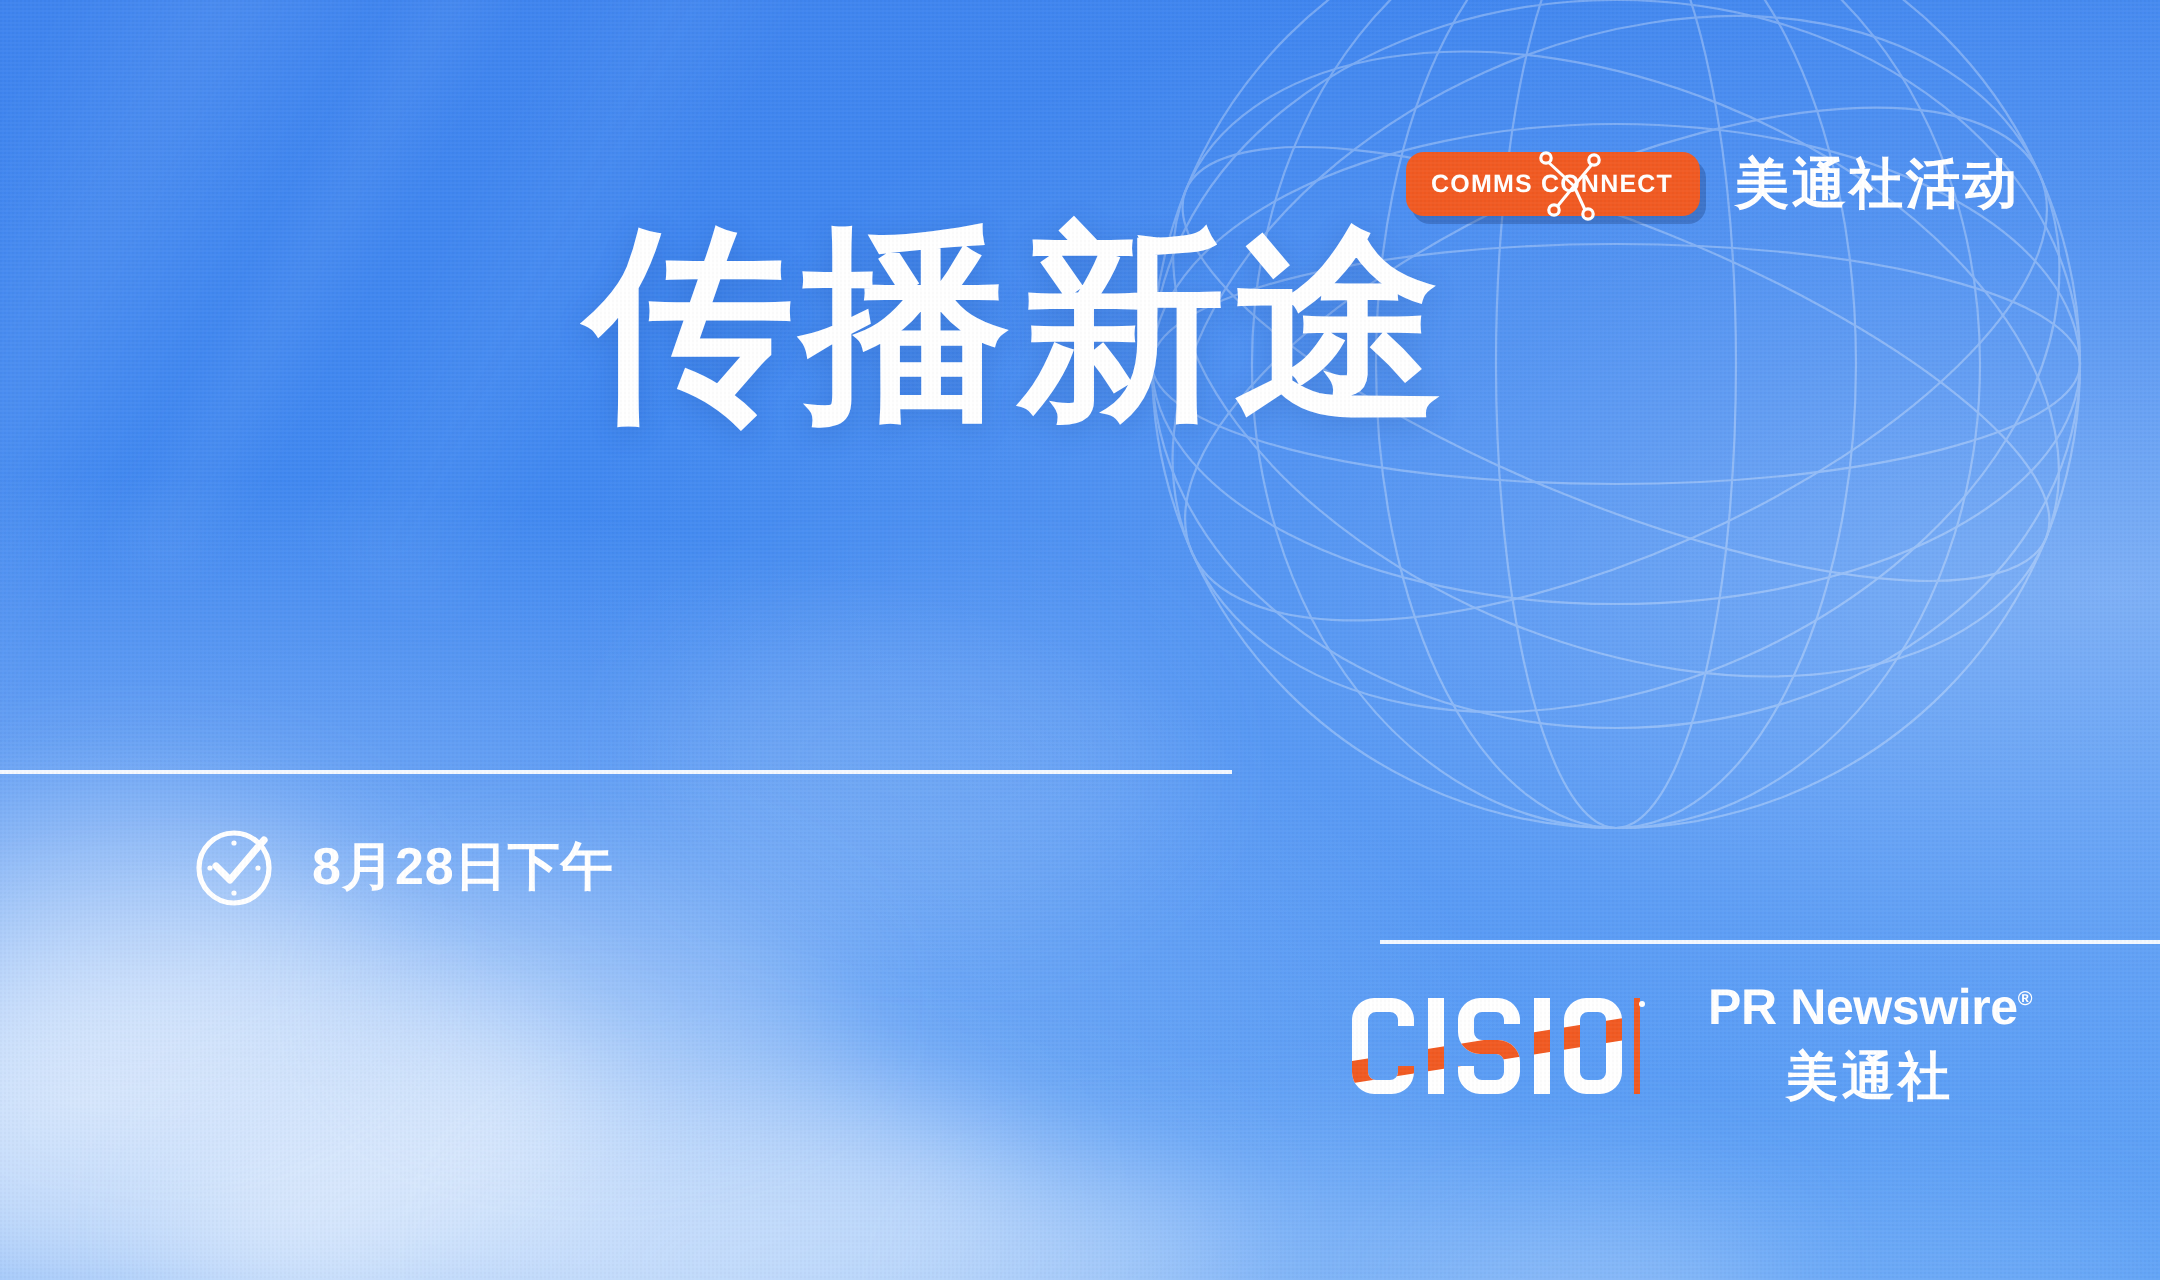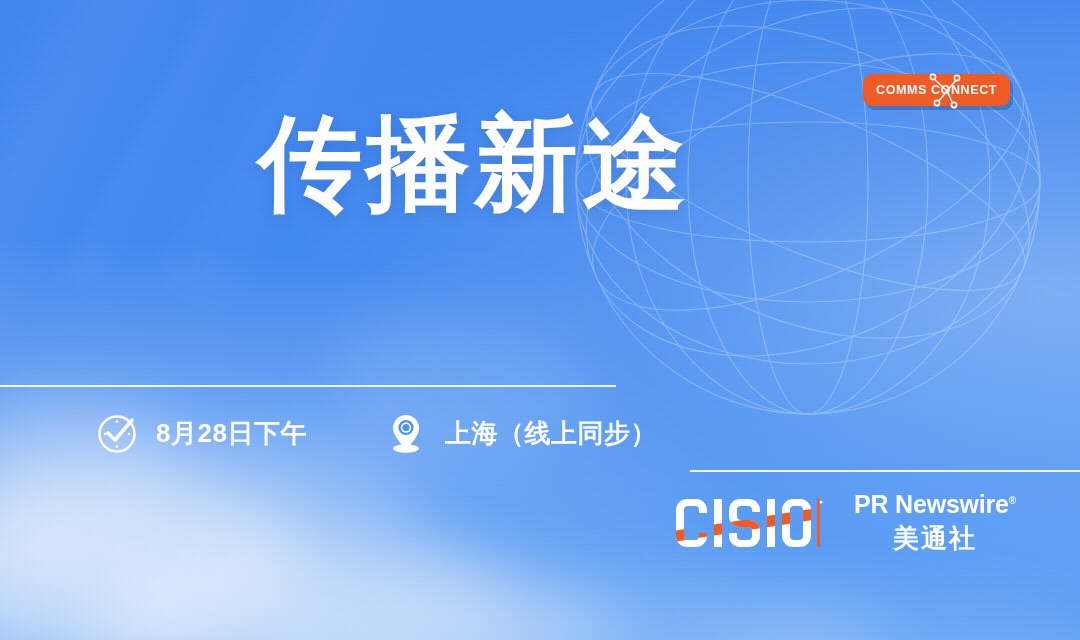--- a/index.html
+++ b/index.html
@@ -75,21 +75,21 @@
 
   
   .headline{ position:absolute; left:0; top:108px; width:760px; }
   .hl-line{
     color:#fff; font-weight:bold;
     font-size:104px; line-height:1.06;
     letter-spacing:4px; white-space:nowrap;
     text-shadow:0 3px 14px rgba(26,74,160,0.22);
   }
   .hl-1{ margin-left:86px; }
-  .hl-2{ margin-left:258px; }
+  .hl-2{ margin-left:258px;text-align:center; }
 
   
   .rule{ position:absolute; height:2px; background:rgba(255,255,255,0.92); }
   .rule-left { left:0;    top:385px; width:616px; }
   .rule-right{ right:0;   top:470px; width:390px; }
 
   
   .meta-row{
     position:absolute; left:94px; top:410px;
     display:flex; align-items:center; gap:30px;
@@ -182,20 +182,21 @@
           <line x1="27" y1="20" x2="33" y2="33"></line>
         </g>
         <g fill="#F15A22" stroke="#ffffff" stroke-width="1.6">
           <circle cx="13" cy="6" r="2.6"></circle>
           <circle cx="37" cy="7" r="2.6"></circle>
           <circle cx="17" cy="32" r="2.6"></circle>
           <circle cx="34" cy="34" r="2.6"></circle>
         </g>
       </svg>
     </div>
+    <div class="brand-cn">美通社活动</div>
   </div>
 
   <div class="headline">
     <div class="hl-line hl-2">传播新途</div>
   </div>
 
   <div class="rule rule-left"></div>
   <div class="rule rule-right"></div>
 
   <div class="meta-row">
@@ -206,30 +207,20 @@
           <circle cx="23" cy="11.5" r="1.3"></circle>
           <circle cx="35" cy="24" r="1.3"></circle>
           <circle cx="23" cy="36.5" r="1.3"></circle>
           <circle cx="11" cy="24" r="1.3"></circle>
         </g>
         <path d="M14 23 L21 30 L38 10" fill="none" stroke="#ffffff" stroke-width="3.6" stroke-linecap="round" stroke-linejoin="round"></path>
       </svg>
       <span class="meta-text">8月28日下午</span>
     </div>
     <div class="meta-gap"></div>
-    <div class="meta-item">
-      <svg class="meta-icon" viewBox="0 0 46 46">
-        <ellipse cx="23" cy="38.5" rx="13" ry="4.2" fill="#ffffff"></ellipse>
-        <path d="M23 5 C15.8 5 10 10.8 10 18 C10 27.5 23 39 23 39 C23 39 36 27.5 36 18 C36 10.8 30.2 5 23 5 Z" fill="#ffffff"></path>
-        <circle cx="23" cy="17.5" r="7.6" fill="#4a92f4"></circle>
-        <circle cx="23" cy="17.5" r="5.2" fill="#ffffff"></circle>
-        <circle cx="23" cy="17.5" r="3.6" fill="#4a92f4"></circle>
-      </svg>
-      <span class="meta-text">上海（线上同步）</span>
-    </div>
   </div>
 
   <div class="logos">
     <svg class="cision" viewBox="0 0 300 104">
       <defs>
         <clipPath id="cisionClip">
 
           <path d="M4 26 A22 22 0 0 1 26 4 L44 4 A22 22 0 0 1 66 26 L66 32 L50 32 L50 26 A8 8 0 0 0 42 18 L28 18 A8 8 0 0 0 20 26 L20 78 A8 8 0 0 0 28 86 L42 86 A8 8 0 0 0 50 78 L50 72 L66 72 L66 78 A22 22 0 0 1 44 100 L26 100 A22 22 0 0 1 4 78 Z"></path>
 
           <rect x="80" y="4" width="16" height="96"></rect>

